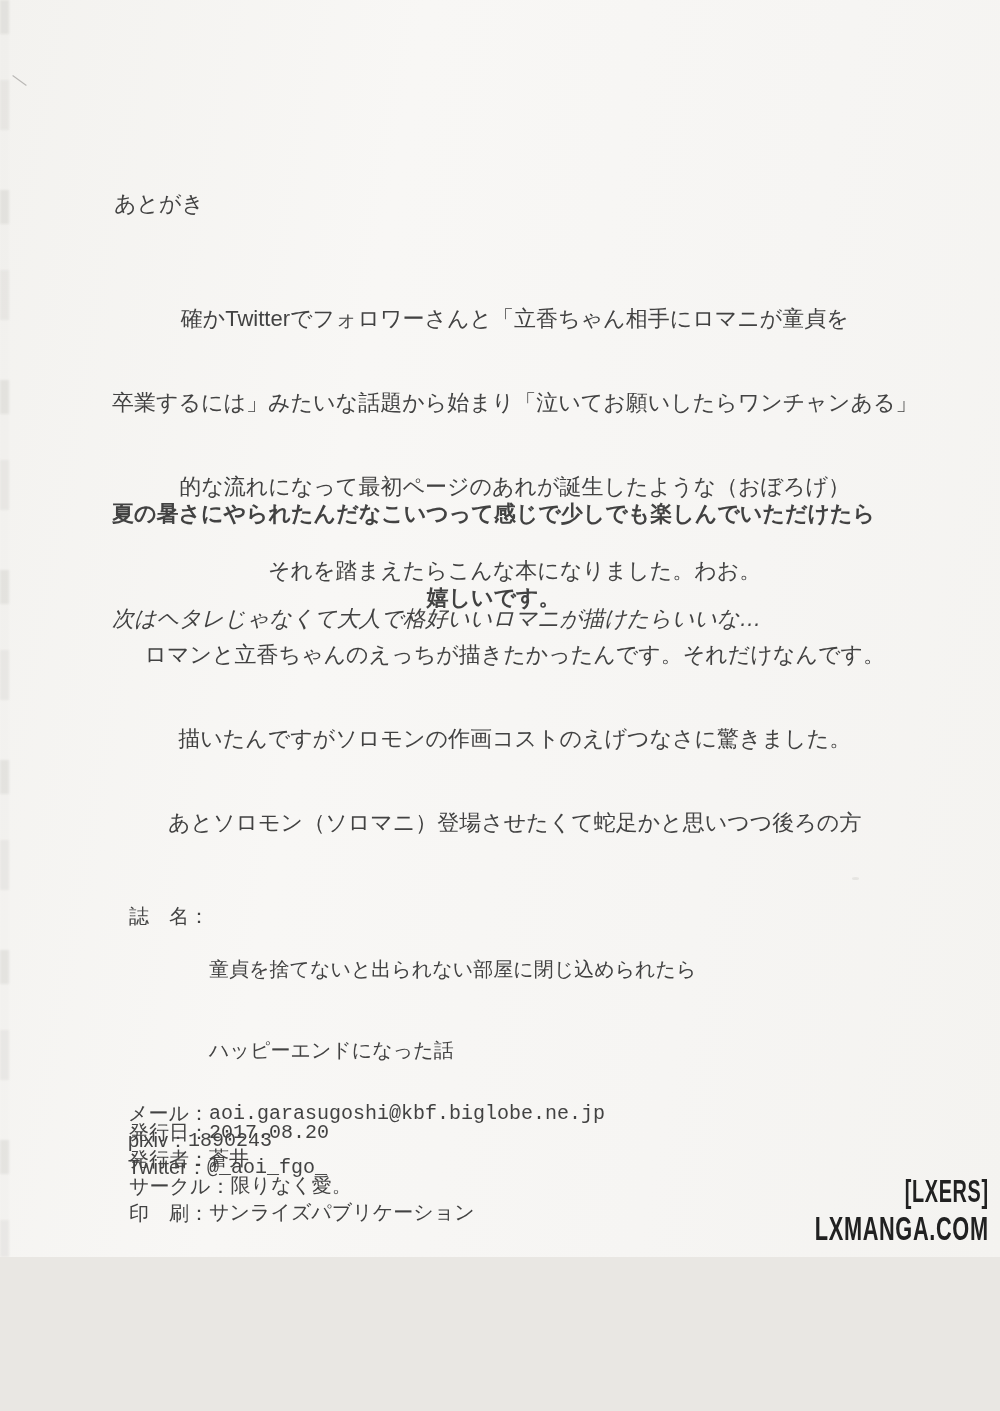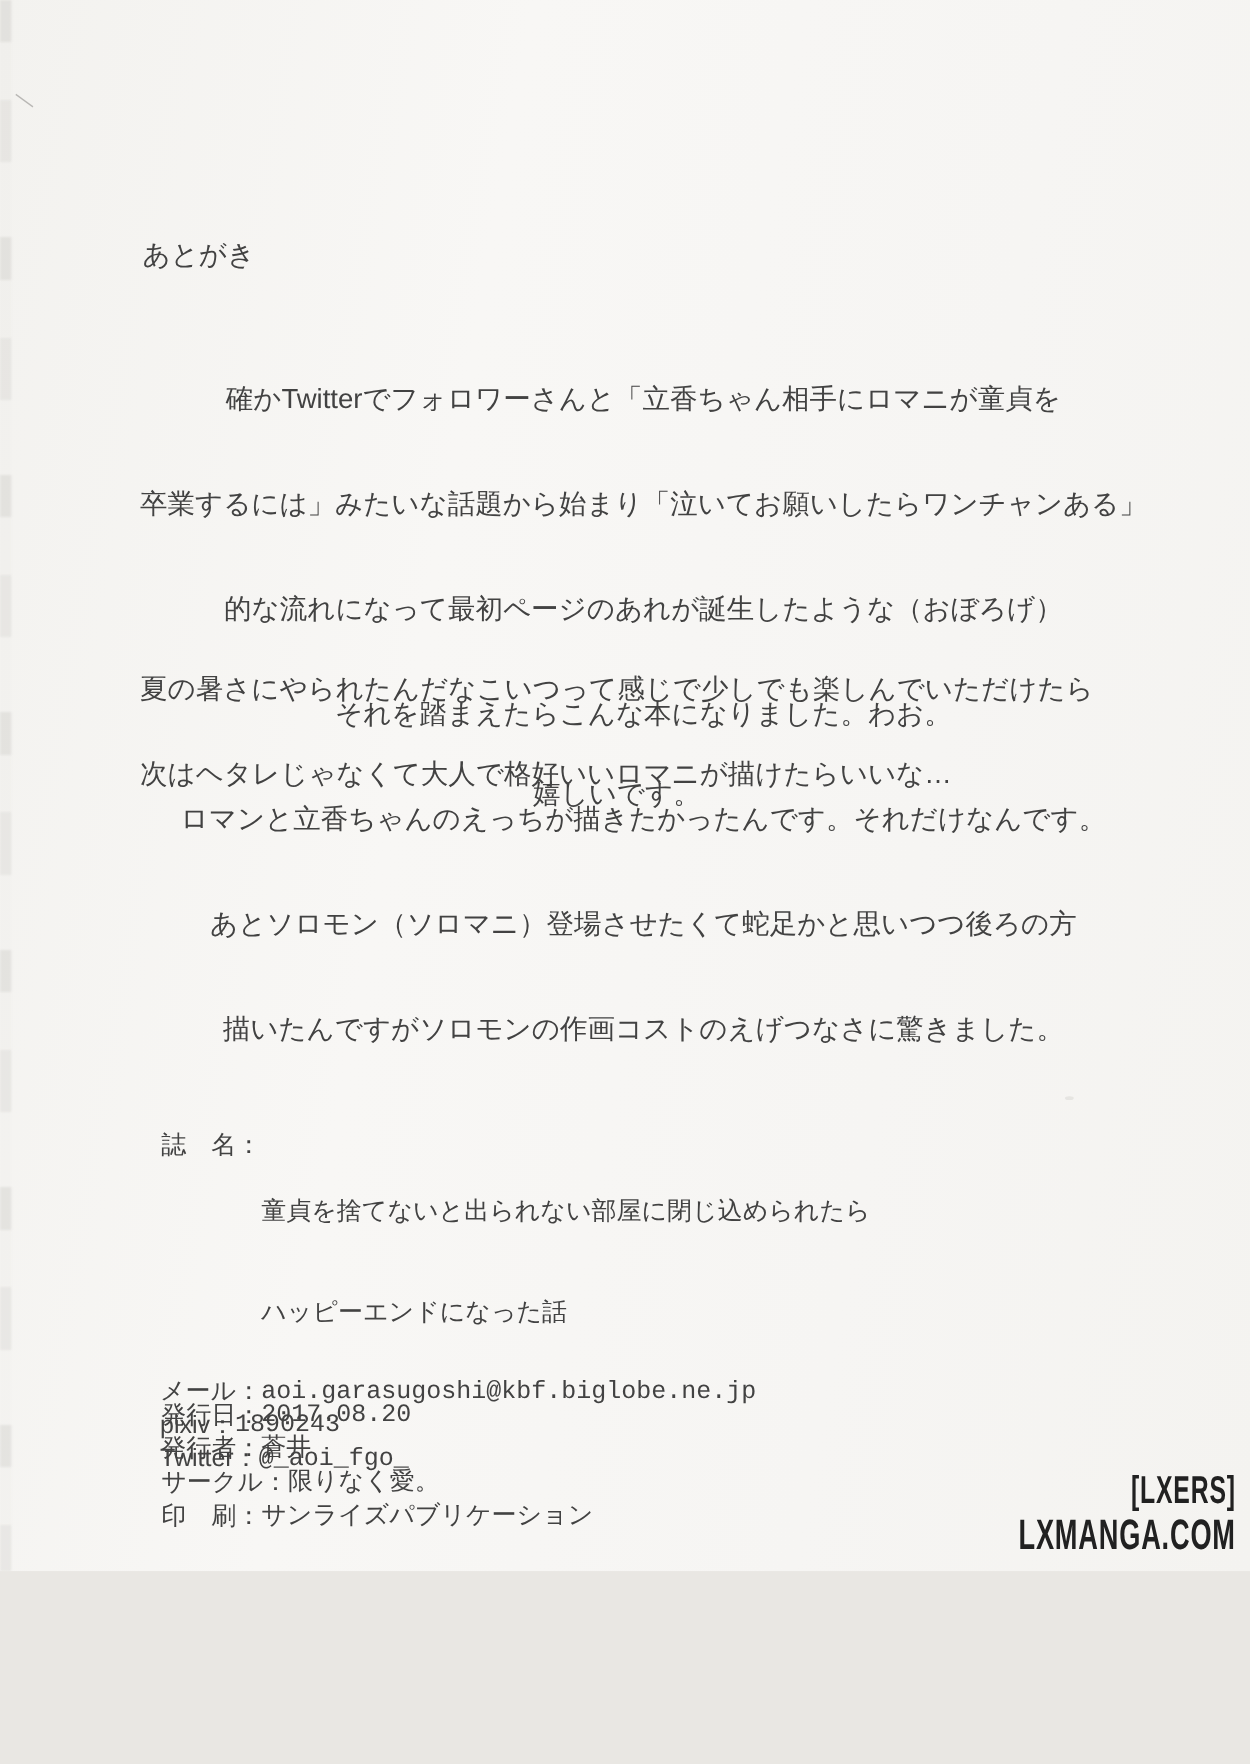--- a/index.html
+++ b/index.html
@@ -29,22 +29,22 @@
   }
   .speck {
     position: absolute; left: 852px; top: 877px; width: 7px; height: 3px;
     background: rgba(100,96,90,0.10); border-radius: 50%;
   }
   .blk { position: absolute; }
   
   .heading { left: 114px; top: 190px; font-size: 22px; line-height: 28px; }
   .para { font-size: 22px; line-height: 28px; white-space: pre; text-align: center; }
   .para1 { left: 112px; top: 249px; }
-  .para2 { left: 112px; top: 481px; }
-  .para3 { left: 112px; top: 549px; }
+  .para2 { left: 112px; top: 444px; font-weight: bold; }
+  .para3 { left: 112px; top: 549px; font-style: italic; }
   
   .colophon  { left: 129px; top: 903px;  font-size: 20px; line-height: 27px; }
   .contact   { left: 128px; top: 1100px; font-size: 20px; line-height: 27px; }
   .notice    { left: 128px; top: 1205px; font-size: 20px; line-height: 27px; white-space: pre; }
   .row { display: flex; }
   .row .label { white-space: pre; }
   .row .value { white-space: pre; font-family: Liberation Mono, monospace; }
   .page-number {
     left: 52px; top: 1298px;
     font-size: 10px; color: #b3b2ae; letter-spacing: 1px;
@@ -67,22 +67,22 @@
   <div class="speck"></div>
 
   <div class="blk heading">あとがき</div>
 
   <div class="blk para para1">
     <div class="line">確かTwitterでフォロワーさんと「立香ちゃん相手にロマニが童貞を</div>
     <div class="line">卒業するには」みたいな話題から始まり「泣いてお願いしたらワンチャンある」</div>
     <div class="line">的な流れになって最初ページのあれが誕生したような（おぼろげ）</div>
     <div class="line">それを踏まえたらこんな本になりました。わお。</div>
     <div class="line">ロマンと立香ちゃんのえっちが描きたかったんです。それだけなんです。</div>
+    <div class="line">描いたんですがソロモンの作画コストのえげつなさに驚きました。</div>
     <div class="line">あとソロモン（ソロマニ）登場させたくて蛇足かと思いつつ後ろの方</div>
-    <div class="line">描いたんですがソロモンの作画コストのえげつなさに驚きました。</div>
   </div>
 
   <div class="blk para para2">
     <div class="line">夏の暑さにやられたんだなこいつって感じで少しでも楽しんでいただけたら</div>
     <div class="line">嬉しいです。</div>
   </div>
 
   <div class="blk para para3">
     <div class="line">次はヘタレじゃなくて大人で格好いいロマニが描けたらいいな…</div>
   </div>

